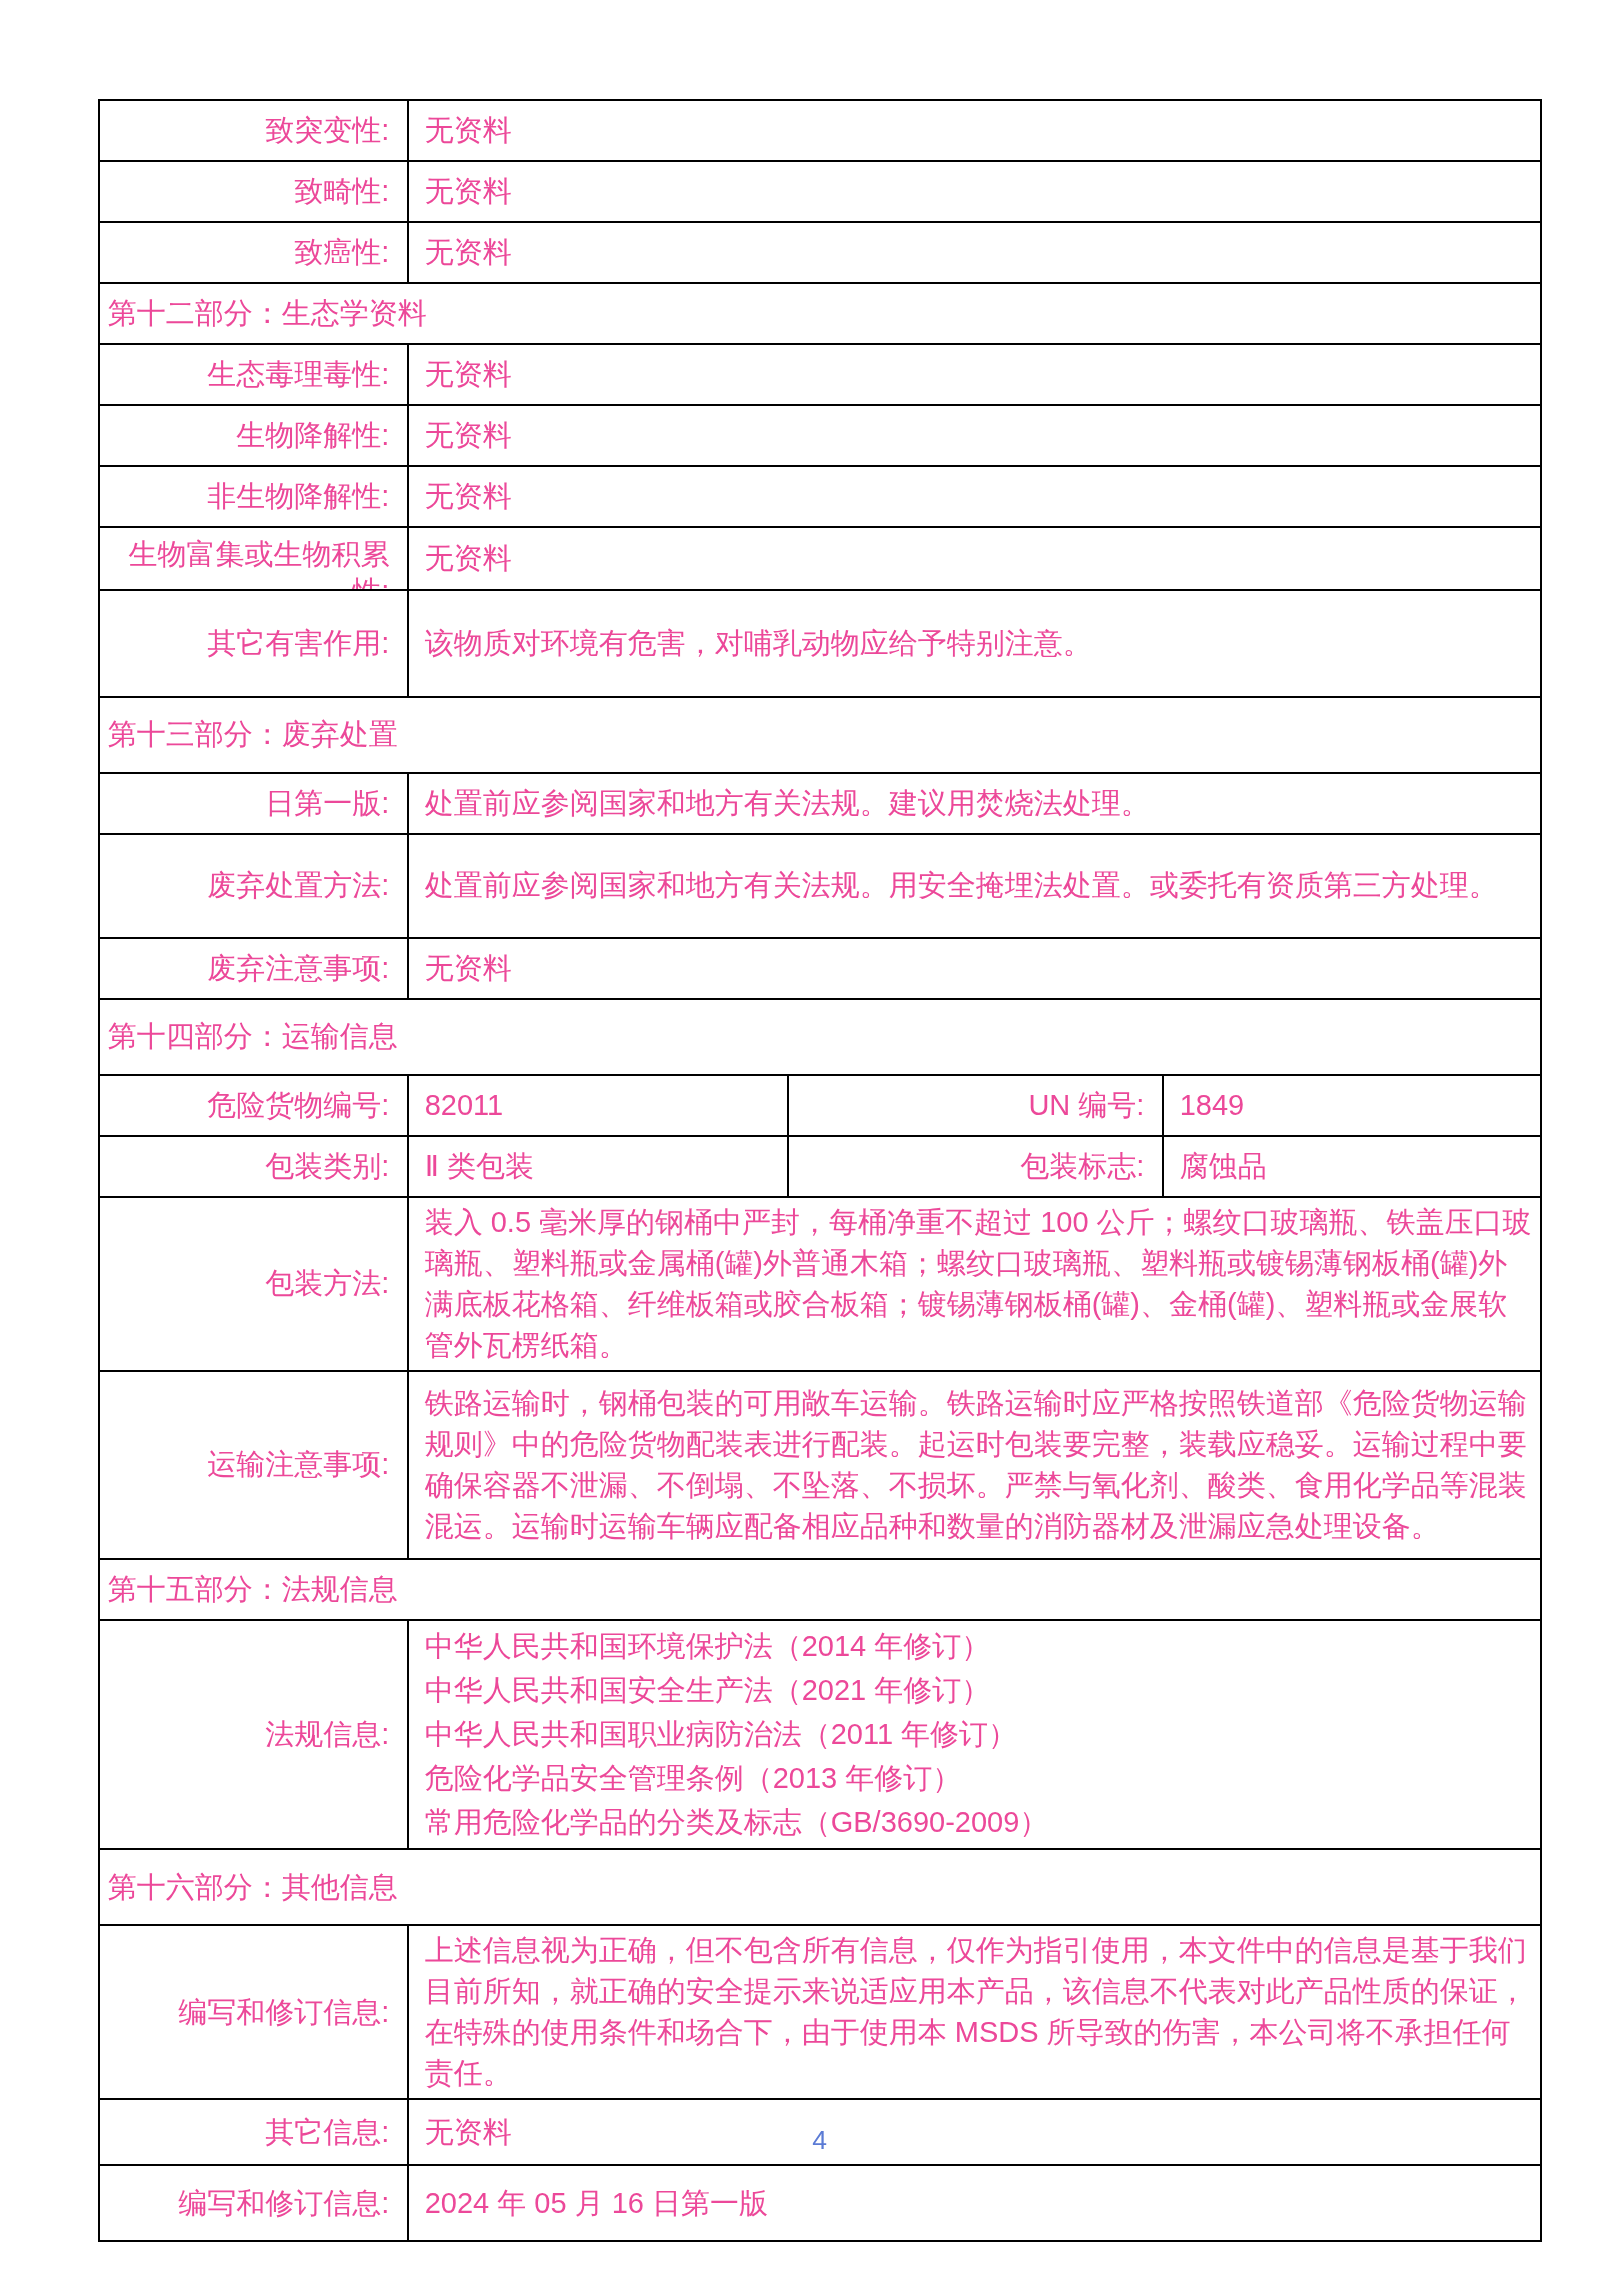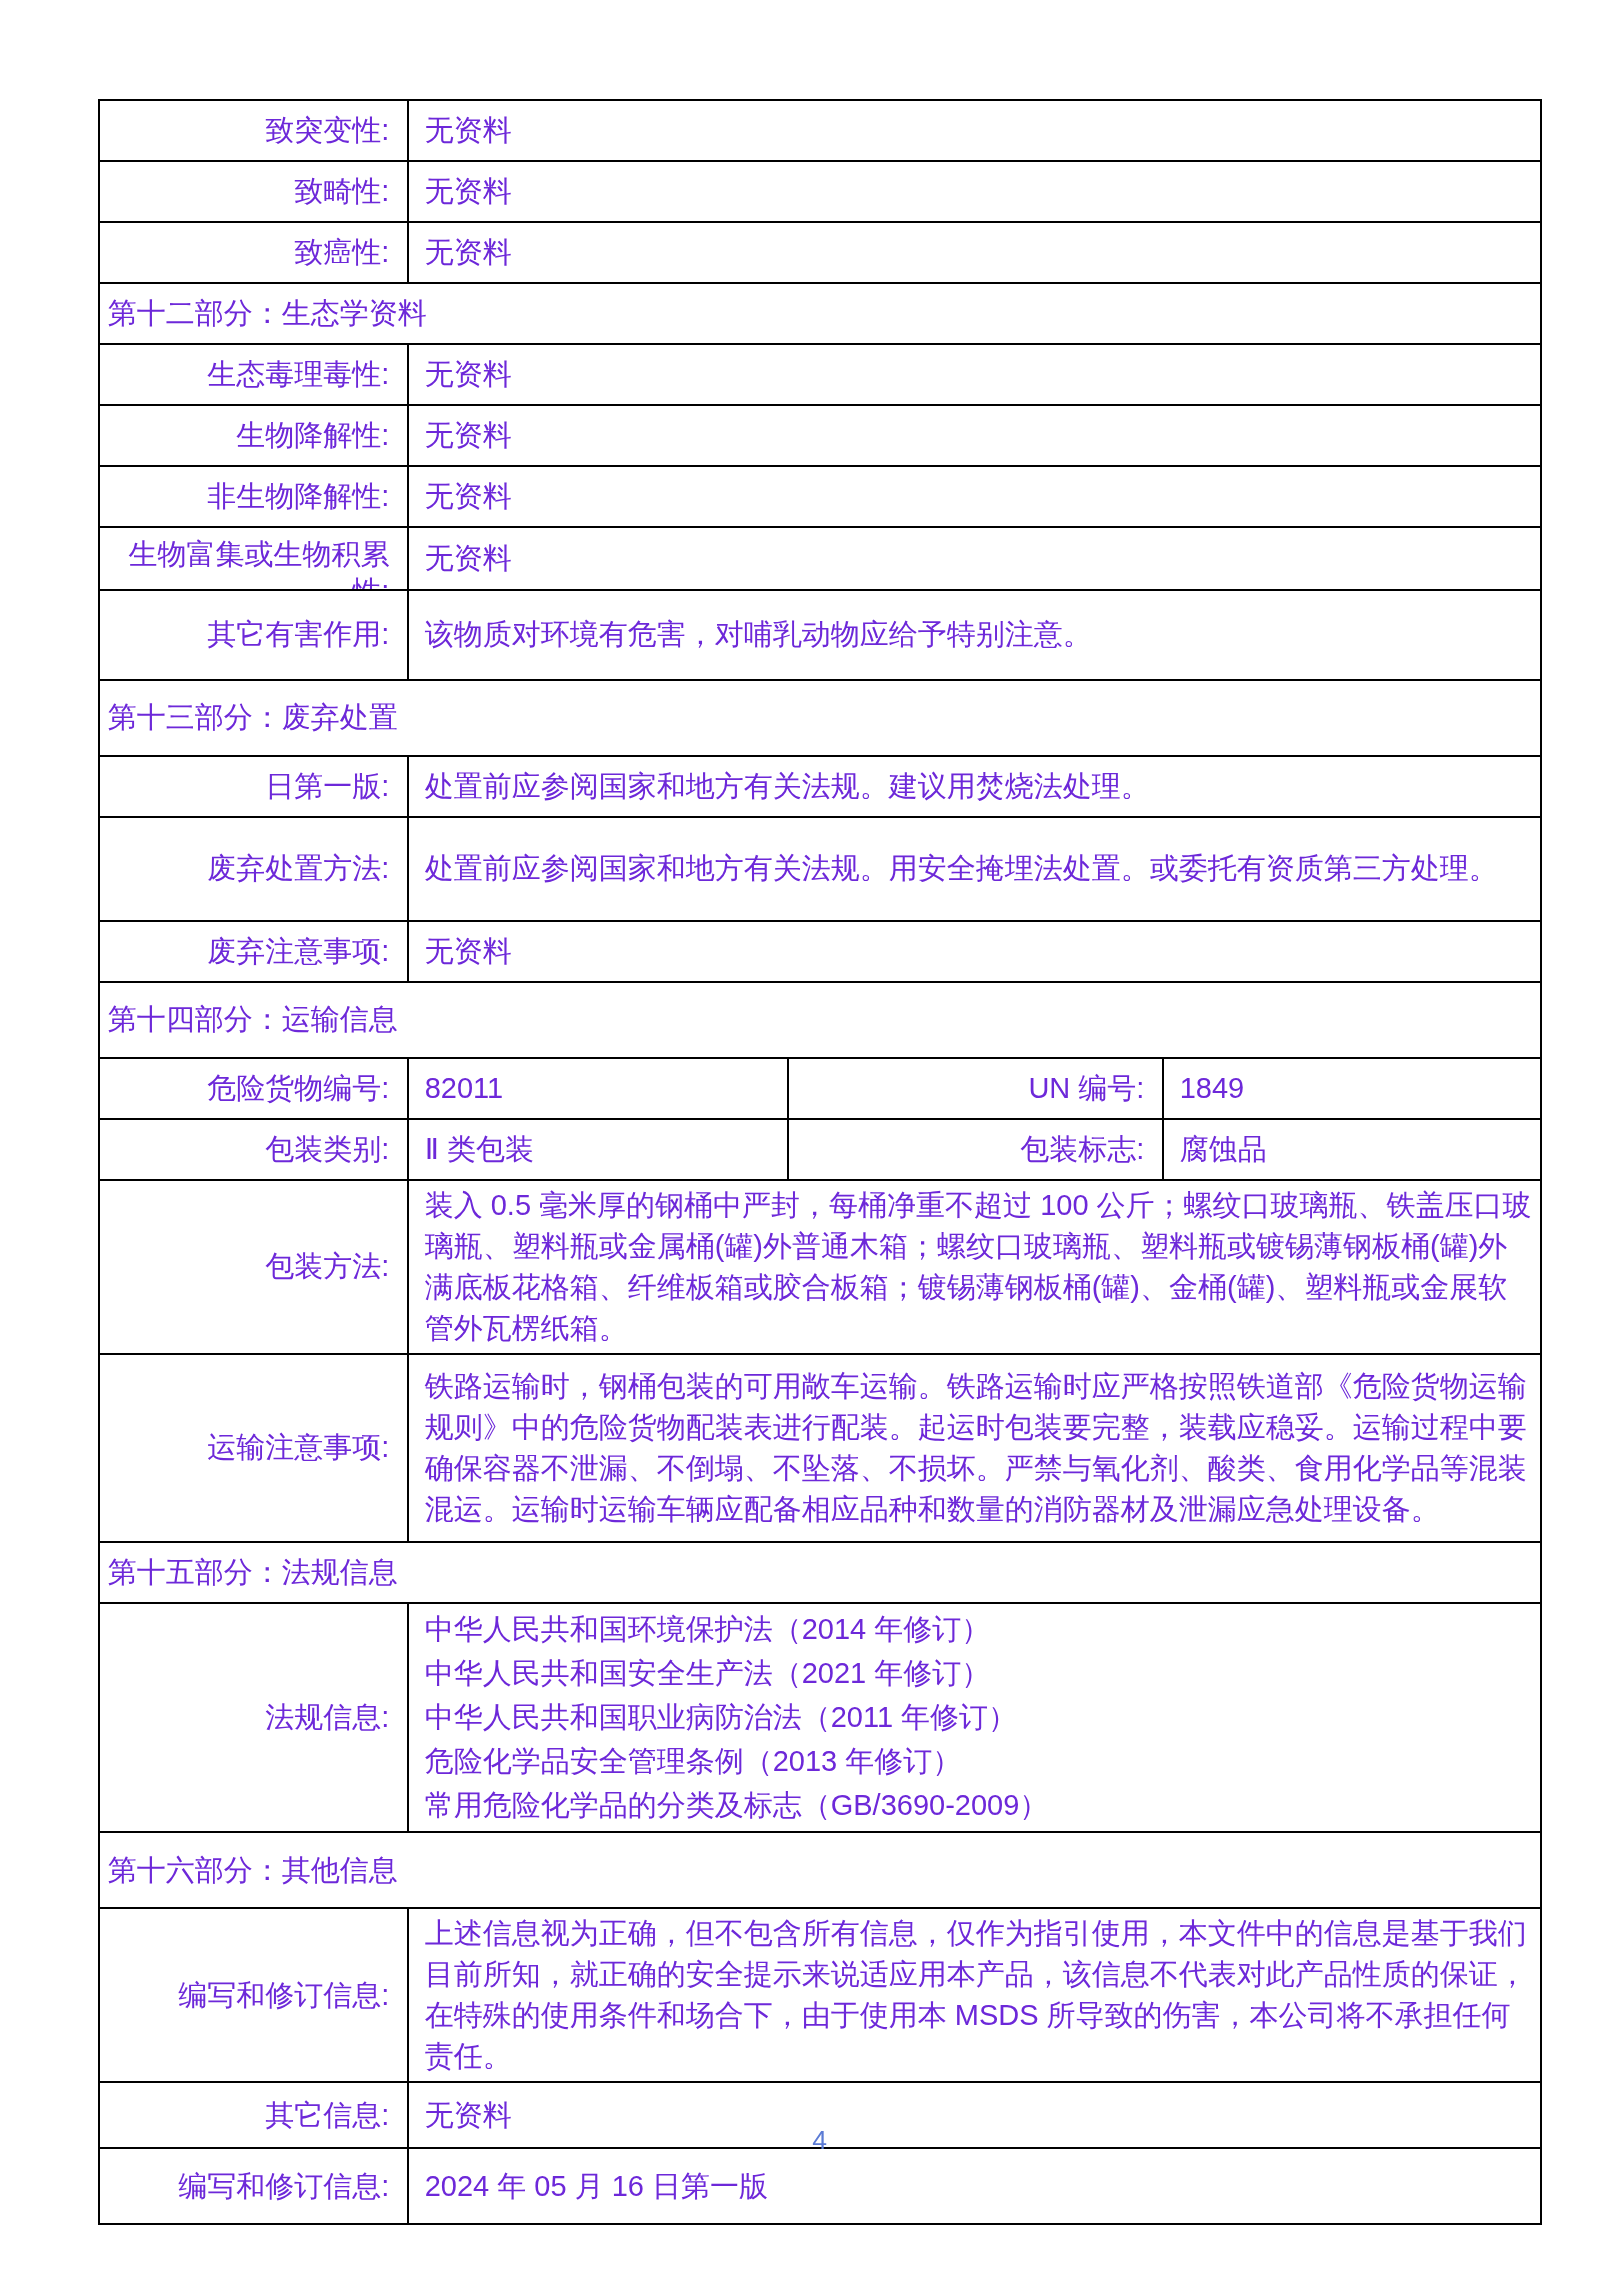--- a/index.html
+++ b/index.html
@@ -22,21 +22,21 @@
     position: absolute;
     left: 98px;
     top: 99px;
     width: 1443px;
     border-collapse: collapse;
     table-layout: fixed;
   }
   table.msds td {
     border: 2.9px solid #000000;
     font-size: 29px;
-    color: #6d28d9;
+    color: #ec4899;
     overflow: hidden;
   }
   td.lbl {
     text-align: right;
     vertical-align: middle;
     padding: 3.9px 17.6px 3.9px 7.8px;
     line-height: 37px;
   }
   td.val {
     text-align: left;
@@ -64,21 +64,21 @@
   .law-line {
     line-height: 44px;
     white-space: nowrap;
     overflow: hidden;
   }
   
   tr.h60  { height: 66px; }
   tr.h62  { height: 61px; }
   tr.h64  { height: 76px; }
   tr.h86  { height: 104px; }
-  tr.h88  { height: 90px; margin-top: 48px; }
+  tr.h88  { height: 107px; margin-top: 48px; }
   tr.h170 { height: 167px; }
   tr.h172 { height: 169px; }
   tr.h192 { height: 188px; }
   tr.h226 { height: 222px; }
   .page-num {
     position: absolute;
     top: 2125px;
     left: 98px;
     width: 1443px;
     text-align: center;

